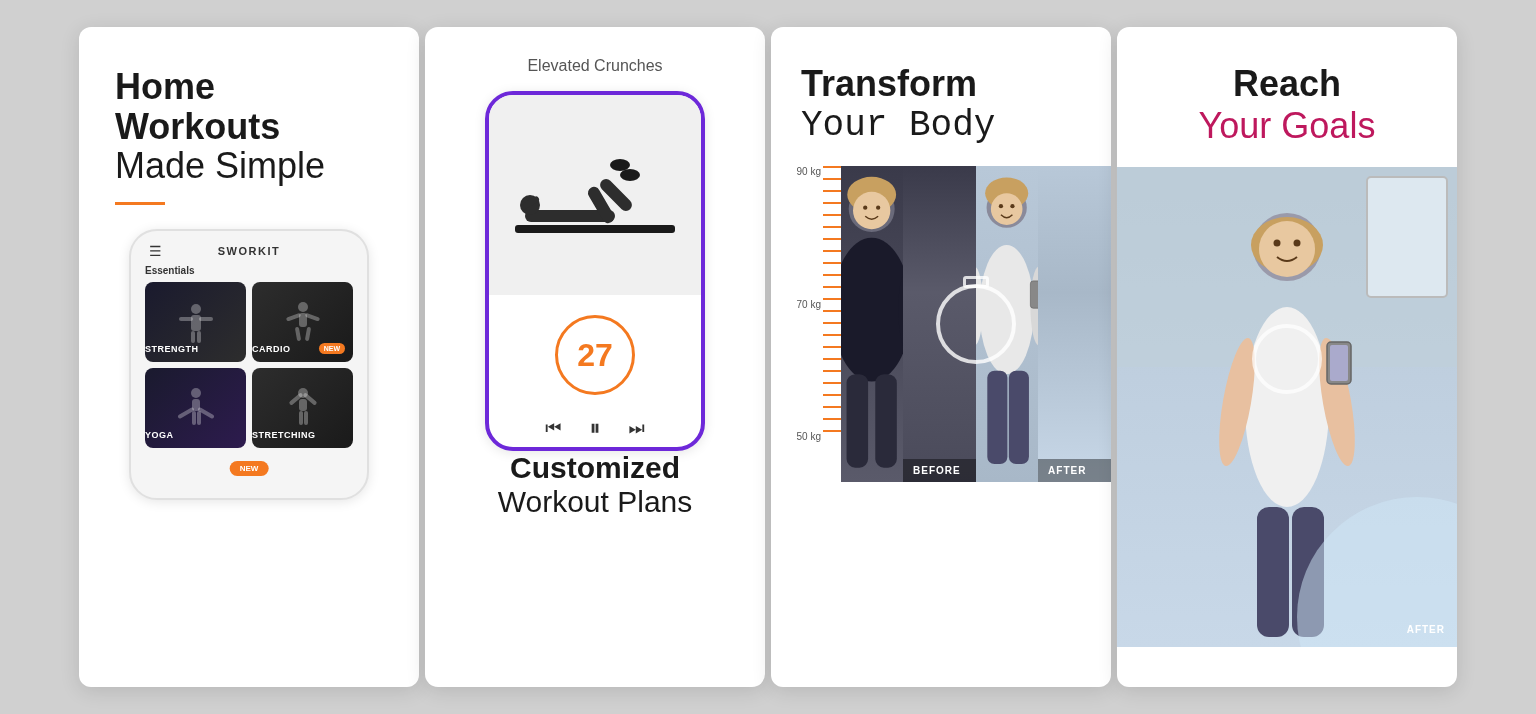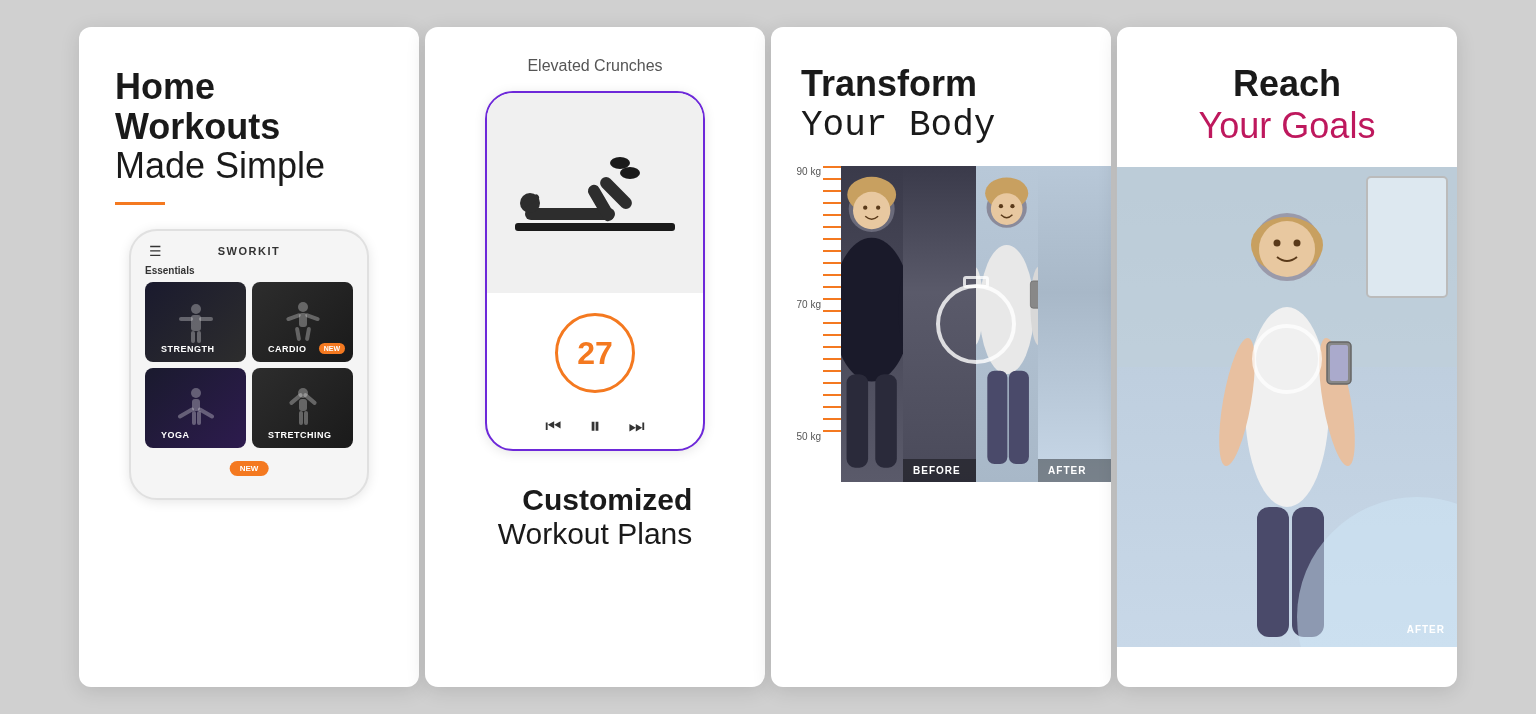--- a/index.html
+++ b/index.html
@@ -98,21 +98,21 @@
       position: relative;
       height: 80px;
     }
     .tile-strength { background: linear-gradient(135deg, #1a1a2e 0%, #16213e 50%, #2d2d2d 100%); }
     .tile-cardio { background: linear-gradient(135deg, #2d2d2d 0%, #1a1a1a 50%, #3d3d3d 100%); }
     .tile-yoga { background: linear-gradient(135deg, #1a1a2e 0%, #2d1b4e 50%, #1a1a2e 100%); }
     .tile-stretching { background: linear-gradient(135deg, #2d2d2d 0%, #1a1a1a 50%, #3d3d3d 100%); }
     .tile-label {
       position: absolute;
       bottom: 8px;
-      left: 16px;
+      left: 0;
       color: #fff;
       font-size: 9px;
       font-weight: 700;
       letter-spacing: 0.5px;
     }
     .new-badge {
       position: absolute;
       bottom: 8px;
       right: 8px;
       background: #f47920;
@@ -153,21 +153,21 @@
     }
     .exercise-title {
       font-size: 16px;
       color: #555;
       margin-bottom: 16px;
       font-weight: 400;
     }
     .phone-exercise {
       background: #fff;
       border-radius: 28px;
-      border: 2px solid #6d28d9;
+      border: 4px solid #6d28d9;
       width: 220px;
       height: 360px;
       position: relative;
       overflow: hidden;
       box-shadow: 0 2px 12px rgba(0,0,0,0.1);
       display: flex;
       flex-direction: column;
       align-items: center;
     }
     .exercise-image-area {
@@ -198,22 +198,21 @@
       margin-top: 20px;
       display: flex;
       gap: 28px;
       align-items: center;
     }
     .ctrl-icon {
       font-size: 18px;
       color: #333;
     }
     .card2 .main-title {
-      margin-top: 32px;
-      text-align: right;
+      text-align: center;
     }
     .card2 .main-title .bold-part {
       font-size: 30px;
       font-weight: 800;
       color: #1a1a1a;
     }
     .card2 .main-title .light-part {
       font-size: 30px;
       font-weight: 300;
       color: #1a1a1a;

